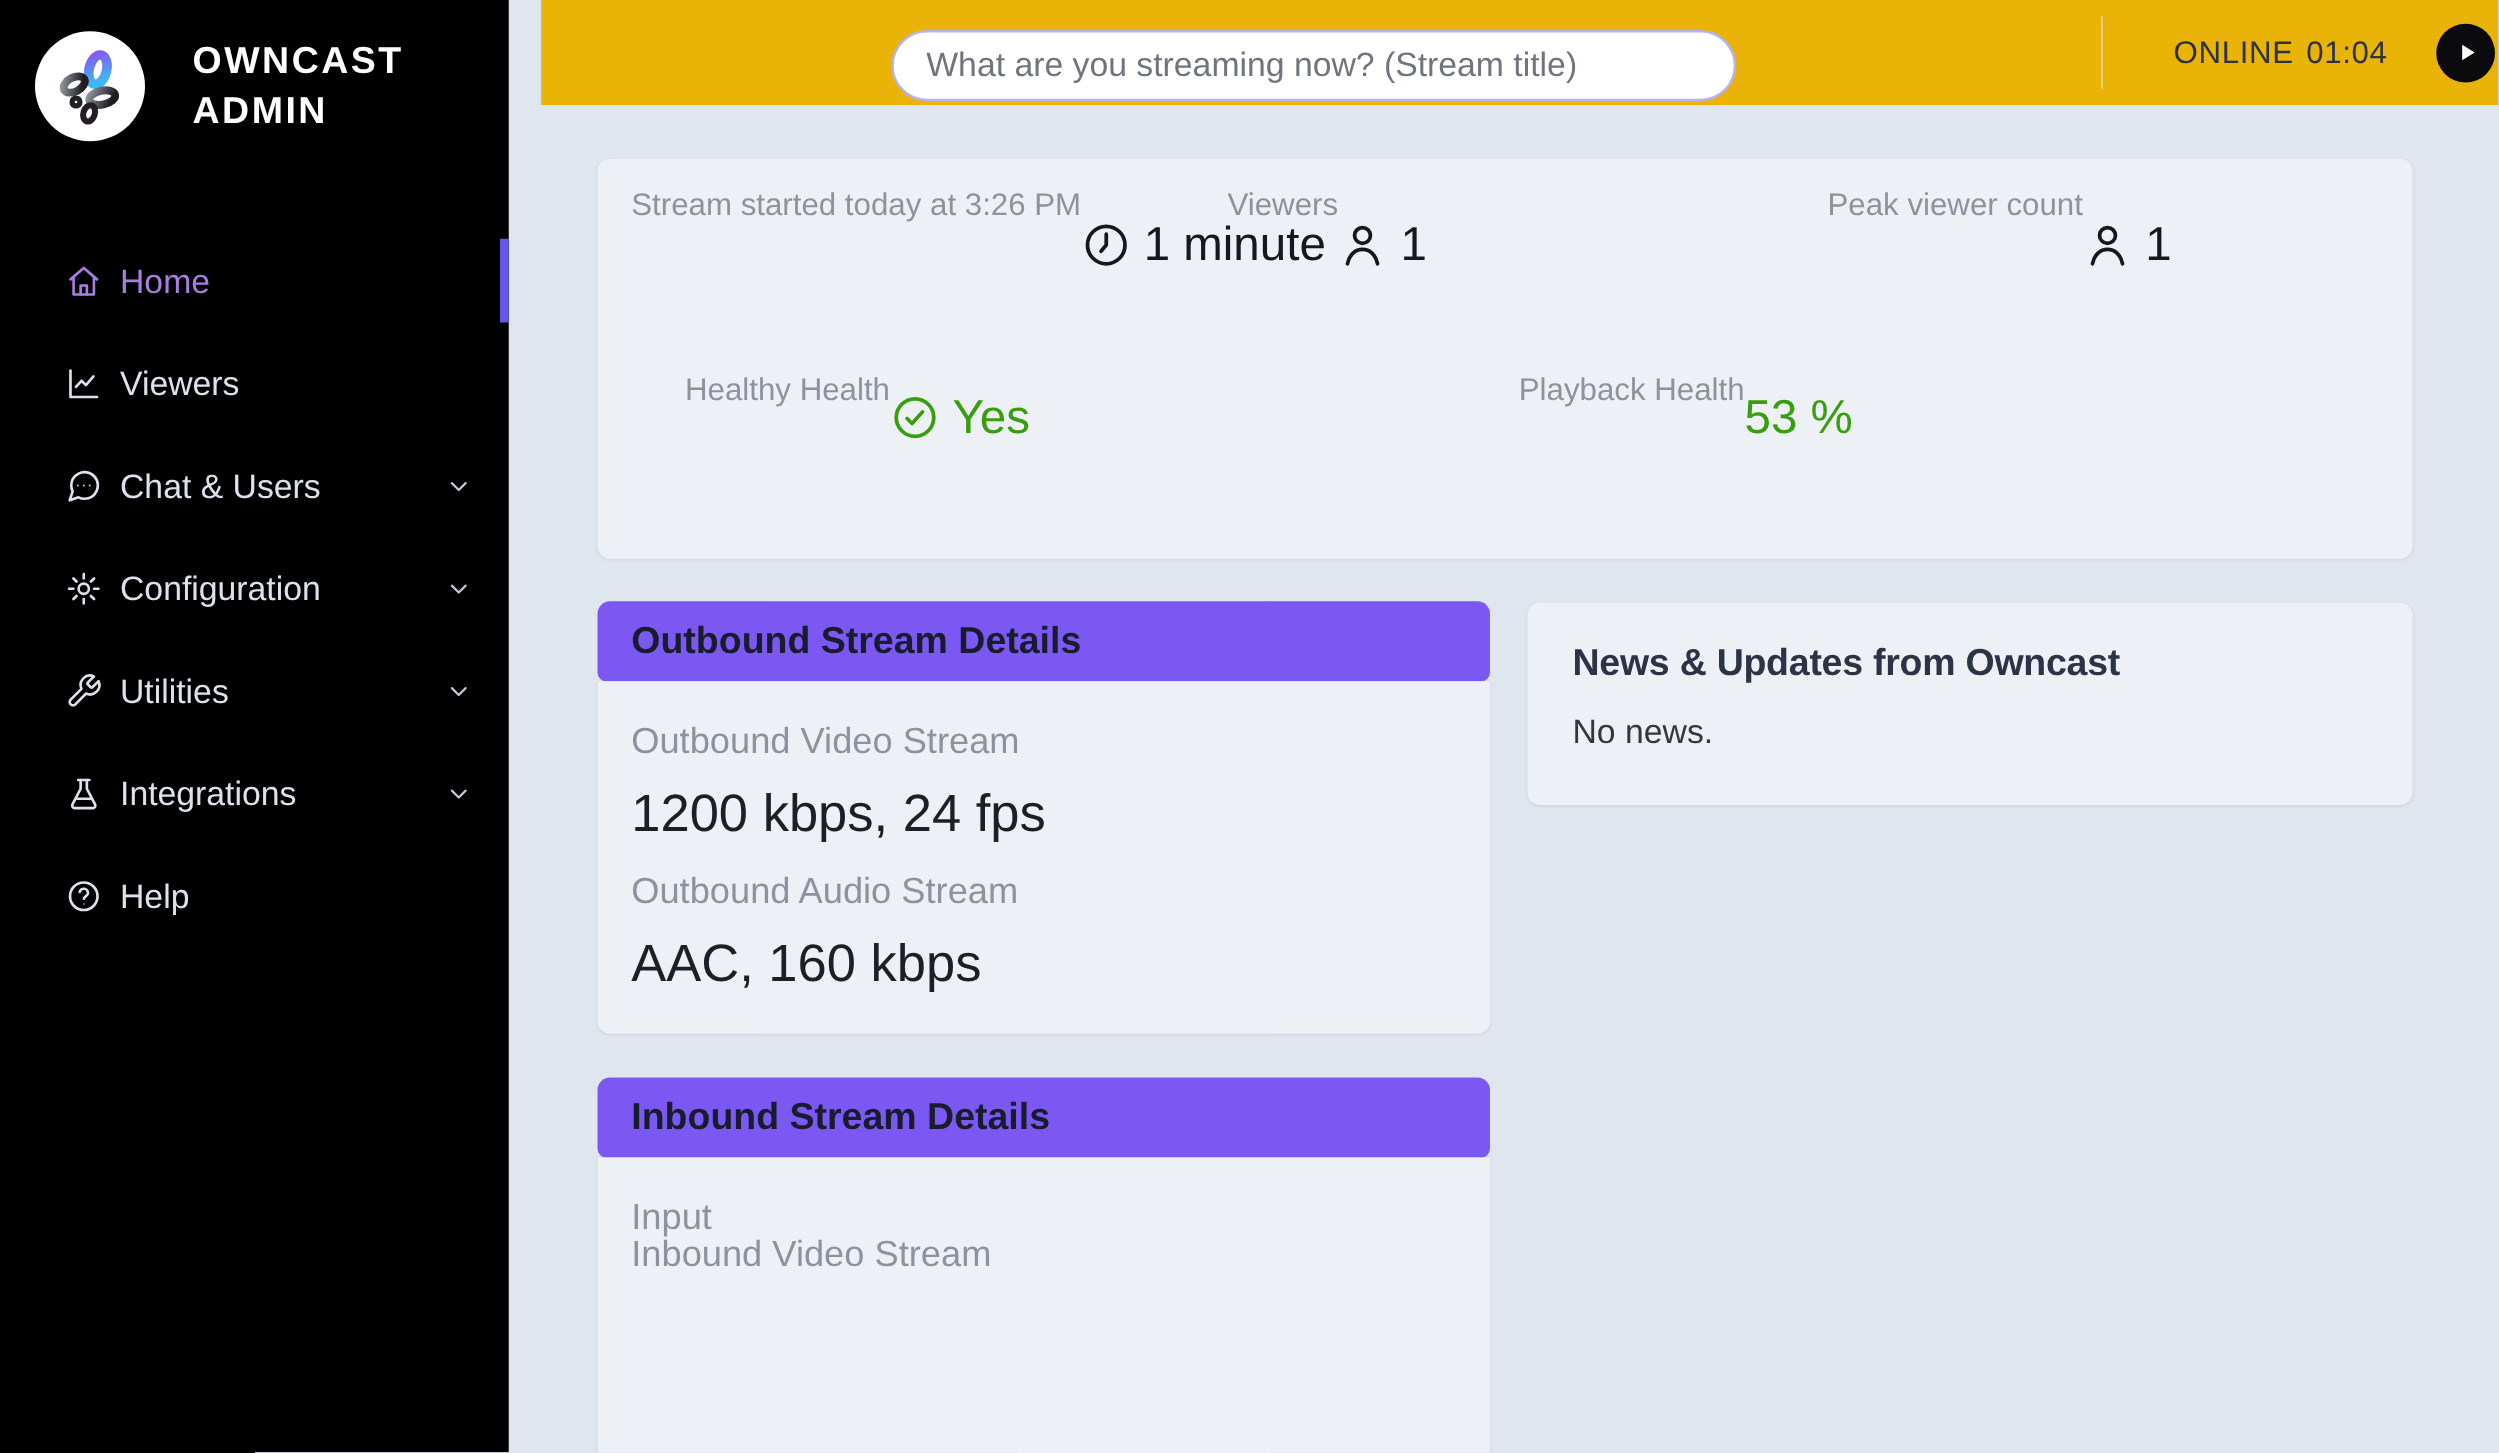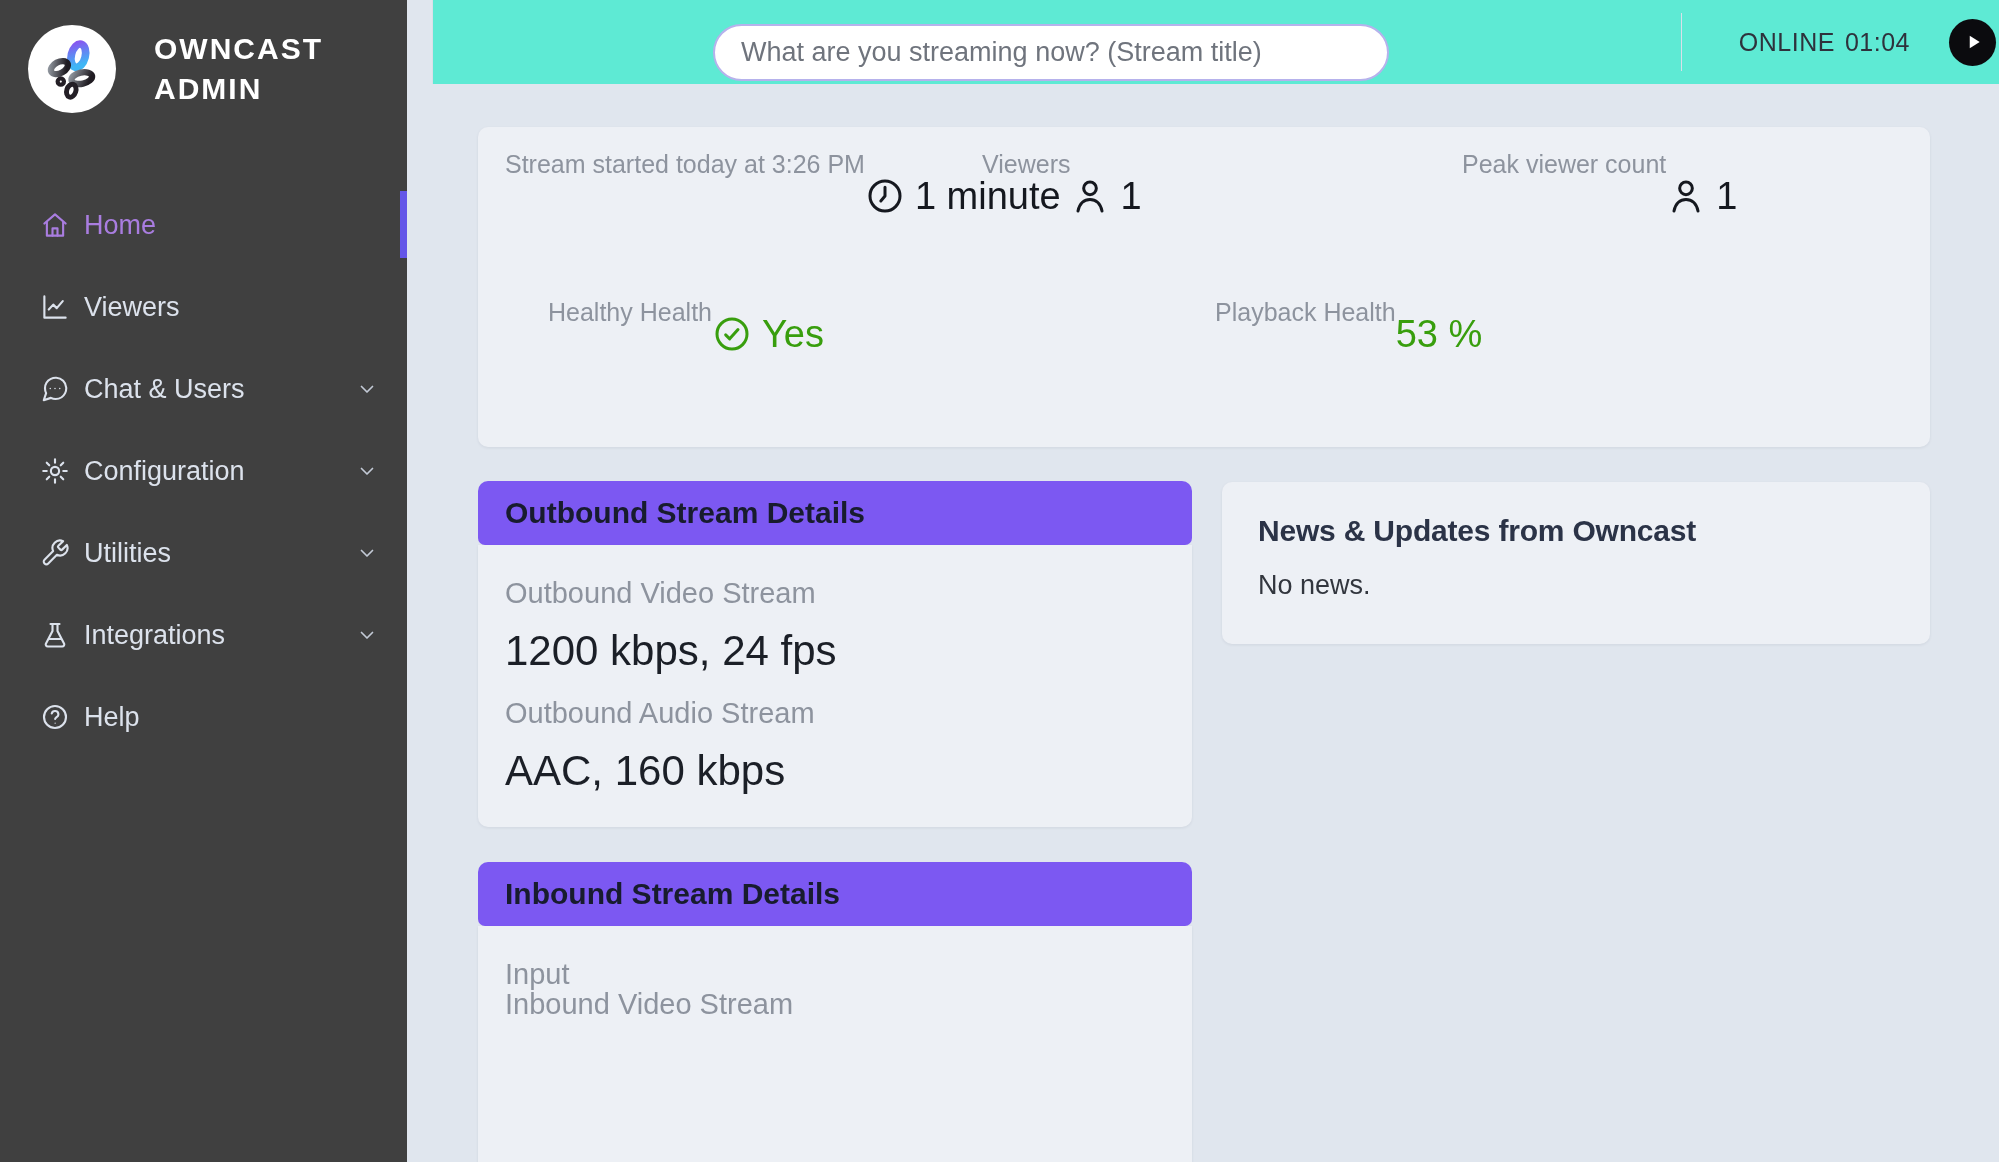--- a/index.html
+++ b/index.html
@@ -7,48 +7,48 @@
   body {
     font-family: "Liberation Sans", sans-serif;
     background: #e0e6ee;
     overflow: hidden;
   }
   .page { position: relative; width: 1999px; height: 1162px; overflow: hidden; background:#e0e6ee; }
 
   
   .sidebar {
     position: absolute; left: 0; top: 0; width: 407px; height: 1162px;
-    background: #404040;
+    background: #000000;
   }
   .brand { display: flex; align-items: center; padding: 25px 0 0 28px; }
   .logo-circle {
     width: 88px; height: 88px; border-radius: 50%; background: #ffffff;
     display: flex; align-items: center; justify-content: center; flex: none;
   }
   .brand-text {
     margin-left: 38px; color: #ffffff; font-size: 30px; font-weight: 700;
     letter-spacing: 2px; line-height: 40px;
   }
-  .menu { position: absolute; top: 184px; left: 0; right: 0; }
+  .menu { position: absolute; top: 184px; left: 0; right: 0; padding-left: 12px; }
   .menu-item {
     position: relative; height: 82px; display: flex; align-items: center;
     padding: 0 28px 0 40px; color: #dce2ec; font-size: 27px; cursor: pointer;
   }
   .menu-item .mi-icon { width: 30px; height: 30px; margin-right: 14px; flex: none; display:flex; }
   .menu-item svg { width: 30px; height: 30px; stroke: #dce2ec; fill: none; stroke-width: 1.7; stroke-linecap: round; stroke-linejoin: round; }
   .menu-item.active { color: #a97de0; }
   .menu-item.active svg { stroke: #a97de0; }
   .active-bar { position: absolute; right: 0; top: 7px; width: 7px; height: 67px; background: #6456e8; }
   .chevron { margin-left: auto; display: flex; }
   .chevron svg { width: 24px; height: 24px; stroke: #c3cad6; }
 
   
   .main-header {
     position: absolute; left: 432px; right: 0; top: 0; height: 84px;
-    background: #5eead4; border-left: 1px solid #d9dfe9;
+    background: #eab308; border-left: 1px solid #d9dfe9;
   }
   .title-input {
     position: absolute; left: 280px; top: 24px; width: 676px; height: 57px;
     border: 2px solid #b6b2ec; border-radius: 29px; background: #ffffff;
     font-family: "Liberation Sans", sans-serif;
     font-size: 27px; color: #333843; padding: 0 26px; outline: none;
   }
   .title-input::placeholder { color: #6f747d; }
   .status-area { position: absolute; right: 3px; top: 0; height: 100%; display: flex; align-items: center; gap: 23px; }
   .status-divider { width: 1px; height: 58px; background: #d9dfe9; margin-right: 34px; }

